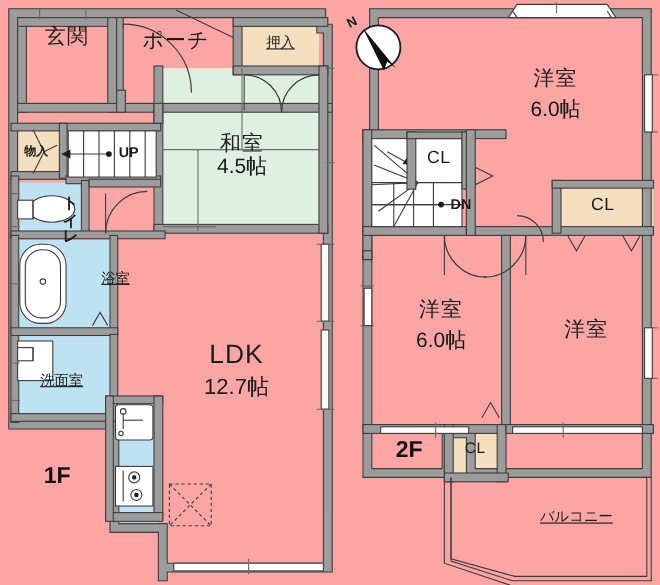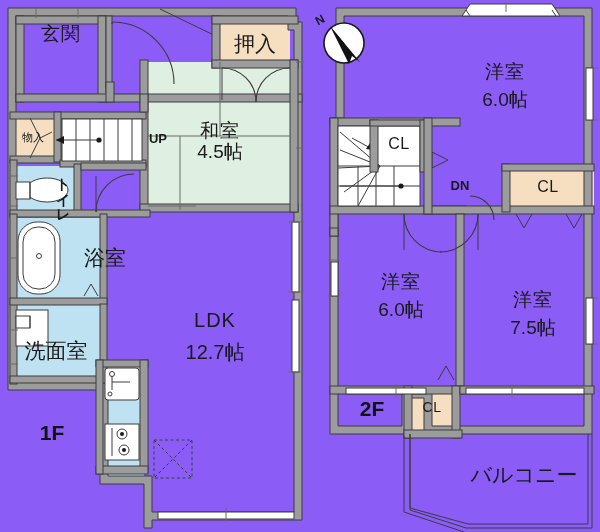--- a/index.html
+++ b/index.html
@@ -1,28 +1,28 @@
 <!DOCTYPE html>
 <html><head>
 <meta charset="utf-8">
 <style>
   html,body{margin:0;padding:0;background:#ffffff;}
   body{font-family:"Liberation Sans","DejaVu Sans",sans-serif;}
-  #plan{position:relative;width:600px;height:532px;background:#8b5cf6;overflow:hidden;}
+  #plan{position:relative;width:600px;height:532px;background:#fca5a5;overflow:hidden;}
   #plan svg{position:absolute;left:0;top:0;}
   .lbl{position:absolute;color:#1a1a1a;white-space:nowrap;line-height:1.05;text-align:center;}
   .lbl.kanji{font-family:"DejaVu Sans","Liberation Sans",sans-serif;}
   .rm-name{font-size:19px;font-weight:500;letter-spacing:1px;}
   .rm-size{font-size:19px;font-weight:500;letter-spacing:0px;}
-  .sm{font-size:21px;font-weight:500;}
-  .xs{font-size:11px;font-weight:400;}
+  .sm{font-size:13px;font-weight:500;text-decoration:underline;}
+  .xs{font-size:11px;font-weight:700;}
   .cl{font-size:16px;font-weight:500;letter-spacing:0.5px;}
   .floortag{font-size:21px;font-weight:700;color:#111;}
   .vert{writing-mode:vertical-rl;text-orientation:upright;font-size:14px;font-weight:600;letter-spacing:0px;}
-  .updn{font-size:13px;font-weight:700;margin-left:41px;}
+  .updn{font-size:13px;font-weight:700;}
   .compassN{font-size:12px;font-weight:700;}
 </style>
 </head>
 <body>
 
 <div id="plan">
 
   <svg width="600" height="532" viewBox="0 0 600 532">
     <defs>
       <style>
@@ -308,51 +308,51 @@
     </g>
 
     <g>
       <circle cx="344" cy="43" r="20" fill="#ffffff" stroke="#1a1a1a" stroke-width="1.6"></circle>
       <path d="M330,26 L360,62 L352,56 L349,64 Z" fill="#111111"></path>
       <path d="M330,26 L344,43 L352,56 Z" fill="#111111"></path>
     </g>
   </svg>
 
   <div class="lbl kanji rm-name" style="left:26px;  top:24px;  width:70px;">玄関</div>
+  <div class="lbl kanji rm-name" style="left:118px; top:28px;  width:84px;">ポーチ</div>
   <div class="lbl kanji sm" style="left:228px; top:33px;  width:54px;">押入</div>
 
   <div class="lbl kanji rm-name" style="left:170px; top:121px; width:100px;">和室</div>
   <div class="lbl rm-size" style="left:170px; top:142px; width:100px;">4.5帖</div>
 
   <div class="lbl kanji xs" style="left:16px;  top:132px; width:34px;">物入</div>
   <div class="lbl updn" style="left:104px; top:132px; width:26px;">UP</div>
 
   <div class="lbl kanji vert" style="left:56px;  top:168px; height:44px;">トイレ</div>
   <div class="lbl kanji sm" style="left:58px;  top:247px; width:46px;margin-left:24px;">浴室</div>
   <div class="lbl kanji sm" style="left:18px;  top:340px; width:76px;">洗面室</div>
 
-  <div class="lbl rm-name" style="left:172px; top:310px; width:86px; font-size:20px;">LDK</div>
+  <div class="lbl rm-name" style="left:172px; top:310px; width:86px; font-size:24px;">LDK</div>
   <div class="lbl rm-size" style="left:152px; top:342px; width:126px; font-size:20px;">12.7帖</div>
 
   <div class="lbl floortag" style="left:32px;  top:422px; width:40px;">1F</div>
 
   <div class="lbl compassN" style="left:312px; top:14px; width:16px; transform:rotate(-28deg);">N</div>
 
   <div class="lbl kanji rm-name" style="left:455px; top:62px;  width:100px;">洋室</div>
   <div class="lbl rm-size" style="left:455px; top:90px;  width:100px;">6.0帖</div>
 
   <div class="lbl cl" style="left:378px; top:136px; width:42px;">CL</div>
   <div class="lbl cl" style="left:524px; top:179px; width:48px;">CL</div>
   <div class="lbl cl" style="left:412px; top:400px; width:40px; font-size:14px;">CL</div>
 
   <div class="lbl updn" style="left:405px; top:179px; width:28px;">DN</div>
 
   <div class="lbl kanji rm-name" style="left:358px; top:272px; width:86px;">洋室</div>
   <div class="lbl rm-size" style="left:350px; top:300px; width:102px;">6.0帖</div>
 
   <div class="lbl kanji rm-name" style="left:490px; top:290px; width:86px;">洋室</div>
-  <div class="lbl rm-size" style="left:482px; top:318px; width:102px;">7.5帖</div>
 
   <div class="lbl floortag" style="left:352px; top:398px; width:40px;">2F</div>
 
   <div class="lbl kanji sm" style="left:462px; top:464px; width:124px;">バルコニー</div>
 
 </div>
 
 </body></html>

